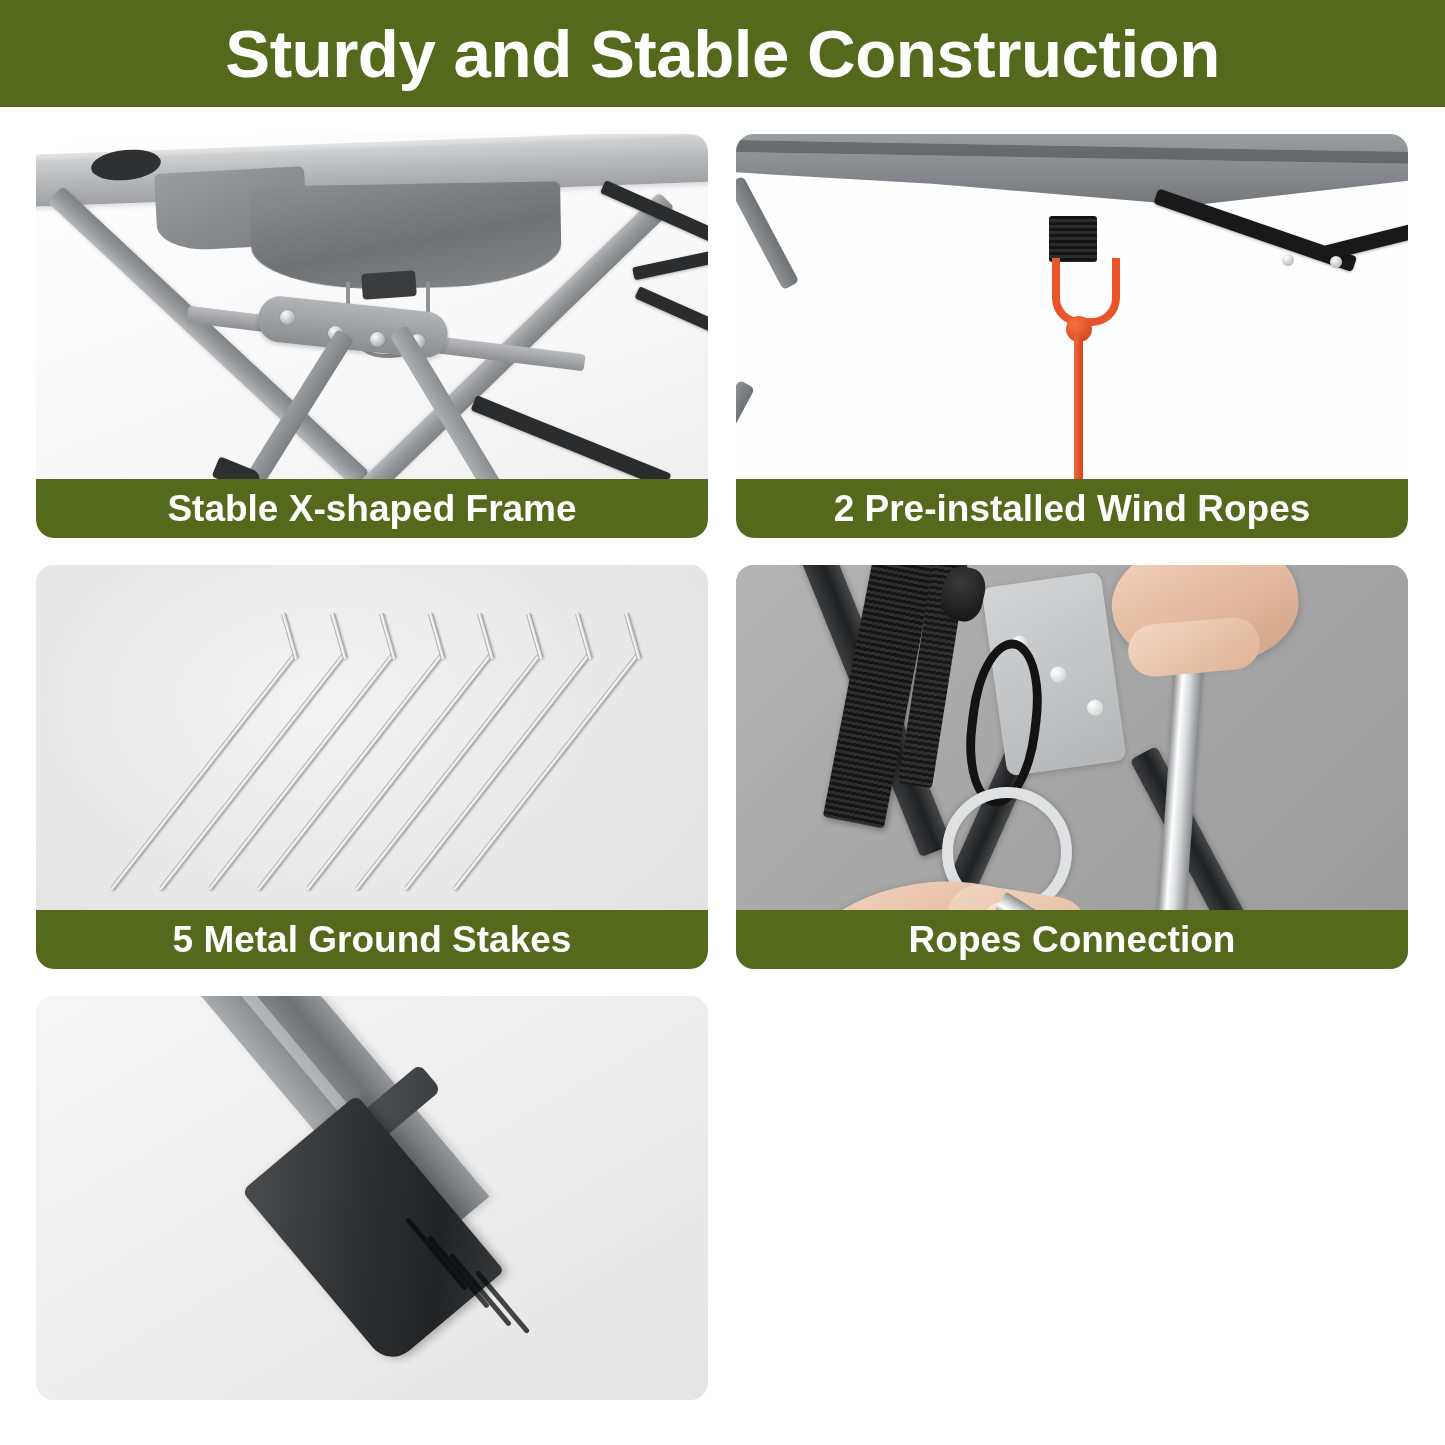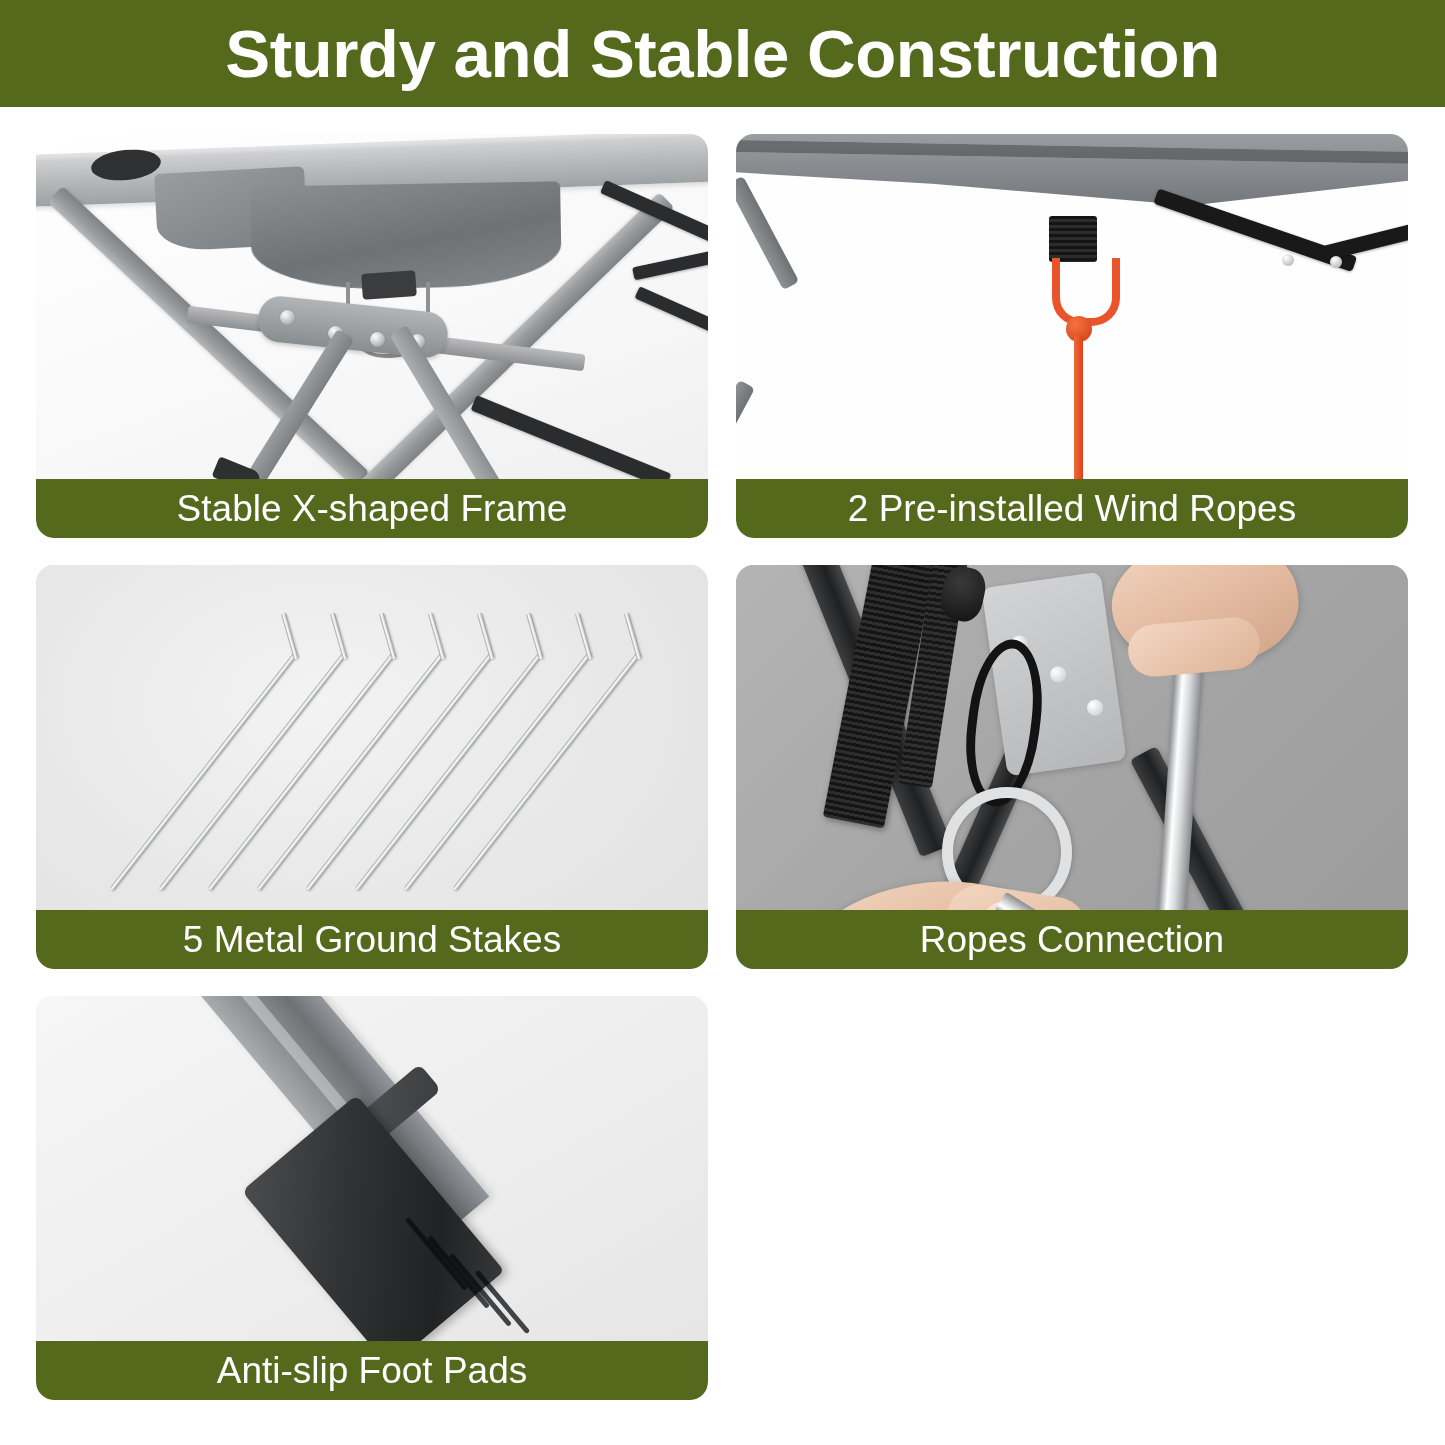--- a/index.html
+++ b/index.html
@@ -62,21 +62,21 @@
     border-bottom-left-radius: 18px;
     border-bottom-right-radius: 18px;
     display: flex;
     align-items: center;
     justify-content: center;
     z-index: 40;
   }
   .caption-text {
     color: #ffffff;
     font-size: 37px;
-    font-weight: normal;
+    font-weight: bold;
     line-height: 1;
     white-space: nowrap;
   }
 
   
   .p1 { background: #fdfdfd; }
   .p1 .bg {
     position:absolute; inset:0;
     background: linear-gradient(160deg,#ffffff 0%,#f7f7f7 60%,#ededed 100%);
   }
@@ -650,18 +650,15 @@
       <div class="bg"></div>
       <div class="tube"></div>
       <div class="tube-high"></div>
       <div class="pad-top"></div>
       <div class="pad"></div>
       <div class="rib" style="left:398px; top:212px; width:5px; height:92px; transform:rotate(-40deg);"></div>
       <div class="rib" style="left:420px; top:230px; width:5px; height:92px; transform:rotate(-40deg);"></div>
       <div class="rib" style="left:442px; top:248px; width:5px; height:92px; transform:rotate(-40deg);"></div>
       <div class="rib" style="left:464px; top:266px; width:5px; height:80px; transform:rotate(-40deg);"></div>
     </div>
-    <div class="caption-bar">
-      <span class="caption-text">Anti-slip Foot Pads</span>
-    </div>
   </div>
 
 </div>
 
 </body></html>

